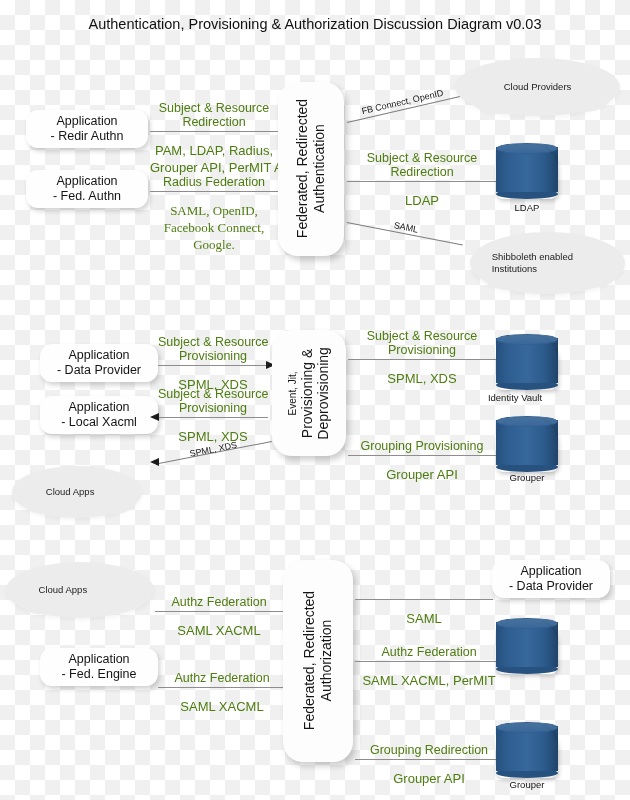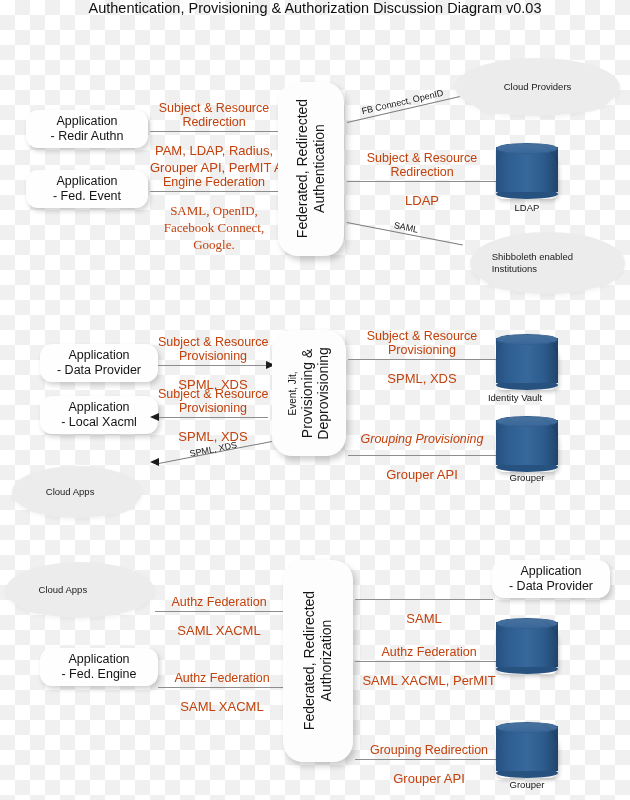--- a/index.html
+++ b/index.html
@@ -14,21 +14,21 @@
     background-position:0 0,15px 15px;
     overflow:hidden;
     position:relative;
   }
   .stage{position:absolute;left:0;top:0;width:630px;height:800px;}
 
   .title{
     position:absolute;left:0;top:0;width:630px;
     text-align:center;
     font-size:14.5px;color:#111;
-    padding-top:0;
+    padding-top:16px;
     letter-spacing:0px;
     white-space:nowrap;
   }
 
   
   .appbox{
     position:absolute;
     background:#fefefe;
     border-radius:12px;
     box-shadow:2px 3px 5px rgba(0,0,0,0.18);
@@ -60,21 +60,21 @@
   .vtext .small{font-size:10px;display:block;}
 
   
   .conn{position:absolute;}
   .conn .rule{
     position:absolute;left:0;bottom:0;height:0;
     border-top:1px solid #8d8d8d;
   }
   .conn .lbl{
     position:absolute;left:0;width:100%;
-    text-align:center;color:#c2410c;
+    text-align:center;color:#4d7c0f;
     white-space:nowrap;
   }
   .conn .lbl.main{font-size:12.5px;line-height:1.18;bottom:2px;}
   .conn .lbl.sub{font-size:13px;line-height:1.3;top:100%;margin-top:11px;}
 
   
   .arrow{position:absolute;width:0;height:0;}
   .arrow.right{border-left:9px solid #1c1c1c;border-top:4.5px solid transparent;border-bottom:4.5px solid transparent;}
   .arrow.left{border-right:9px solid #1c1c1c;border-top:4.5px solid transparent;border-bottom:4.5px solid transparent;}
 
@@ -136,39 +136,39 @@
 
   <div class="title">Authentication, Provisioning &amp; Authorization Discussion Diagram v0.03</div>
 
   <div class="appbox" style="left:26px;top:110px;width:122px;height:38px;">
     <span>Application</span>
     <span class="l2">- Redir Authn</span>
   </div>
 
   <div class="appbox" style="left:26px;top:170px;width:122px;height:38px;">
     <span>Application</span>
-    <span class="l2">- Fed. Event</span>
+    <span class="l2">- Fed. Authn</span>
   </div>
 
   <div class="conn" style="left:150px;top:100px;width:128px;height:32px;">
     <div class="rule" style="width:128px;"></div>
     <div class="lbl main" style="bottom:16px;">
       <span>Subject &amp; Resource</span>
     </div>
     <div class="lbl main" style="bottom:2px;">
       <span>Redirection</span>
     </div>
     <div class="lbl sub" style="white-space:pre;">PAM, LDAP, Radius,
 Grouper API, PerMIT API</div>
   </div>
 
   <div class="conn" style="left:150px;top:160px;width:128px;height:32px;">
     <div class="rule" style="width:128px;"></div>
     <div class="lbl main" style="bottom:2px;">
-      <span>Engine Federation</span>
+      <span>Radius Federation</span>
     </div>
     <div class="lbl sub" style="white-space:pre;font-family:Liberation Serif, serif;">SAML, OpenID,
 Facebook Connect,
 Google.</div>
   </div>
 
   <div class="vbox" style="left:278px;top:82px;width:66px;height:174px;">
     <div class="vtext">
       <span class="big">Federated, Redirected</span>
       <span class="big">Authentication</span>
@@ -269,21 +269,21 @@
       <span>Subject &amp; Resource</span>
     </div>
     <div class="lbl main" style="bottom:2px;">
       <span>Provisioning</span>
     </div>
     <div class="lbl sub">SPML, XDS</div>
   </div>
 
   <div class="conn" style="left:348px;top:424px;width:148px;height:32px;">
     <div class="rule" style="width:148px;"></div>
-    <div class="lbl main" style="bottom:9px;font-style:italic;">
+    <div class="lbl main" style="bottom:2px;">
       <span>Grouping Provisioning</span>
     </div>
     <div class="lbl sub">Grouper API</div>
   </div>
 
   <div class="diag" style="left:272px;top:442px;transform:rotate(169deg);width:118px;">
     <div class="dline" style="width:118px;"></div>
     <div class="dlbl" style="top:-1px;transform:rotate(180deg);">SPML, XDS</div>
   </div>
   <div class="arrow left" style="left:150px;top:458px;"></div>

